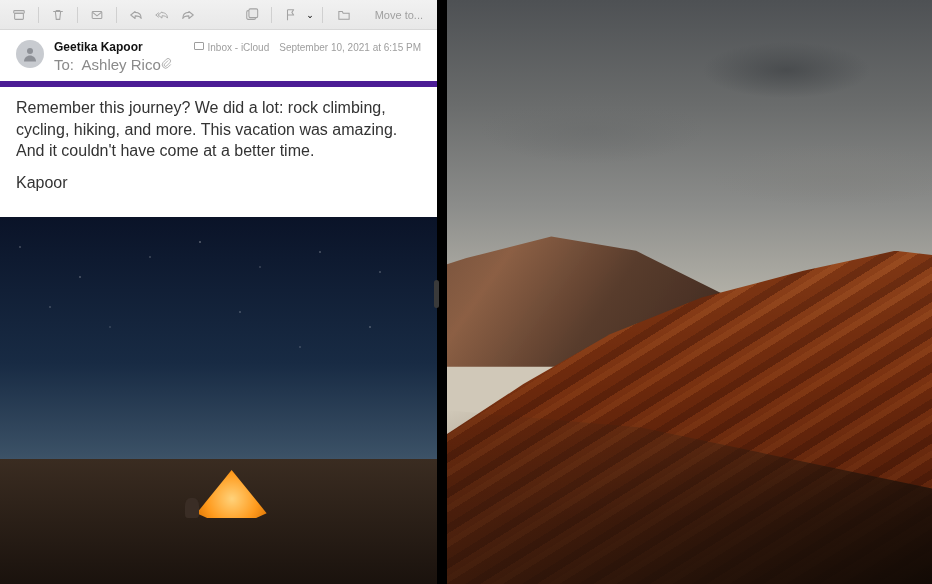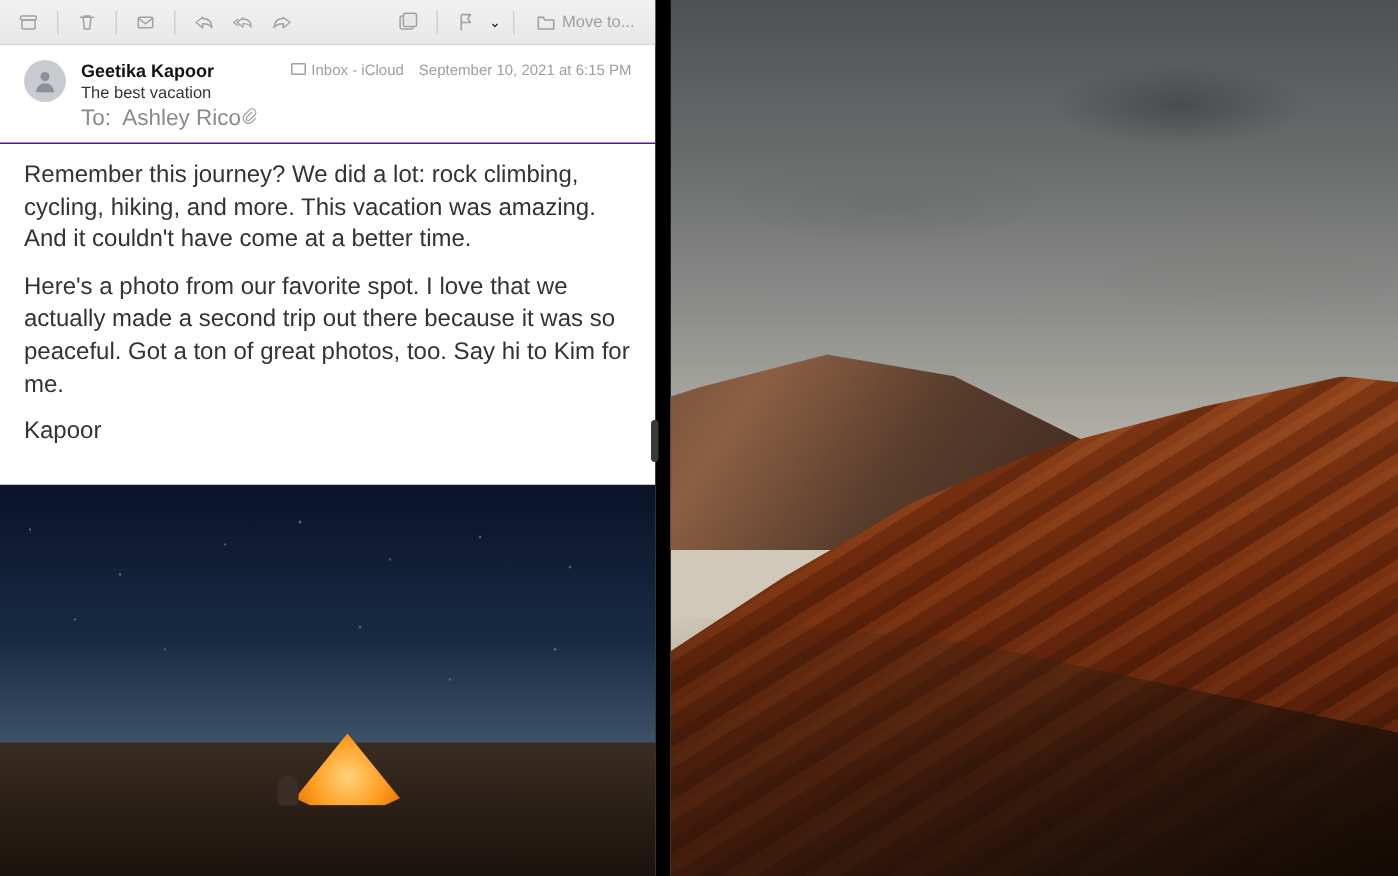--- a/index.html
+++ b/index.html
@@ -5,24 +5,24 @@
   * { box-sizing: border-box; margin: 0; padding: 0; }
   html, body { width: 932px; height: 584px; overflow: hidden; font-family: -apple-system, "Helvetica Neue", Arial, sans-serif; }
   body { display: flex; background: #000; }
 
   
   .mail-pane { width: 437px; height: 584px; display: flex; flex-direction: column; background: #fff; position: relative; }
   .toolbar { height: 30px; background: linear-gradient(#f1f1f1,#e8e8e8); border-bottom: 1px solid #d7d7d7; display: flex; align-items: center; padding: 0 8px; gap: 4px; }
   .tb-btn { width: 22px; height: 22px; display: flex; align-items: center; justify-content: center; color: #a3a3a3; border-radius: 4px; }
   .tb-sep { width: 1px; height: 16px; background: #d0d0d0; margin: 0 4px; }
   .tb-move { display: flex; align-items: center; gap: 4px; color: #a0a0a0; font-size: 11px; padding: 0 6px; height: 22px; }
-  .tb-move span.lbl { white-space: nowrap; }
+  .tb-move span.lbl { white-space: nowrap; margin-left: 20px; }
   .chev-down { font-size: 9px; }
 
-  .header { padding: 10px 16px 8px 16px; border-bottom: 1px solid #4c1d95; }
+  .header { padding: 10px 16px 8px 16px; border-bottom: 6px solid #4c1d95; }
   .hdr-row { display: flex; align-items: flex-start; gap: 10px; }
   .avatar { width: 28px; height: 28px; border-radius: 50%; background: #c8cbd0; display: flex; align-items: center; justify-content: center; color: #6e6e6e; font-size: 13px; flex-shrink: 0; }
   .hdr-main { flex: 1; min-width: 0; }
   .sender-line { display: flex; align-items: center; justify-content: space-between; }
   .sender { font-size: 12px; font-weight: 600; color: #111; }
   .mailbox-and-date { display: flex; align-items: center; gap: 10px; color: #9e9e9e; font-size: 10px; }
   .mailbox { display: flex; align-items: flex-start; gap: 4px; }
   .mailbox-icon { width: 10px; height: 8px; border: 1px solid #9e9e9e; border-radius: 1px; }
   .subject { font-size: 11px; color: #333; margin-top: 2px; }
   .to-line { font-size: 15px; color: #8a8a8a; margin-top: 2px; display: flex; align-items: center; justify-content: flex-start; }
@@ -150,39 +150,37 @@
         <div class="sender-line">
           <span class="sender">Geetika Kapoor</span>
           <span class="mailbox-and-date">
             <span class="mailbox">
               <span class="mailbox-icon"></span>
               <span>Inbox - iCloud</span>
             </span>
             <span>September 10, 2021 at 6:15 PM</span>
           </span>
         </div>
-        <div class="subject">The best vacation</div>
         <div class="to-line">
           <span>
             <span>To:</span>&nbsp;
             <span>Ashley Rico</span>
           </span>
           <span class="attach">
             <svg width="11" height="11" viewBox="0 0 16 16">
                 <path d="M10 4l-5 5a2 2 0 002.8 2.8l5-5a3.5 3.5 0 00-5-5l-5 5a5 5 0 007 7l4-4" fill="none" stroke="#9e9e9e" stroke-width="1.2" stroke-linecap="round"></path>
               </svg>
           </span>
         </div>
       </div>
     </div>
   </div>
 
   <div class="body-text">
     <p>Remember this journey? We did a lot: rock climbing, cycling, hiking, and more. This vacation was amazing. And it couldn't have come at a better time.</p>
-    <p>Here's a photo from our favorite spot. I love that we actually made a second trip out there because it was so peaceful. Got a ton of great photos, too. Say hi to Kim for me.</p>
     <p>Kapoor</p>
   </div>
 
   <div class="body-image">
     <div class="sky"></div>
     <div class="ground"></div>
     <div class="tent">
       <div class="canopy"></div>
       <div class="person"></div>
     </div>

